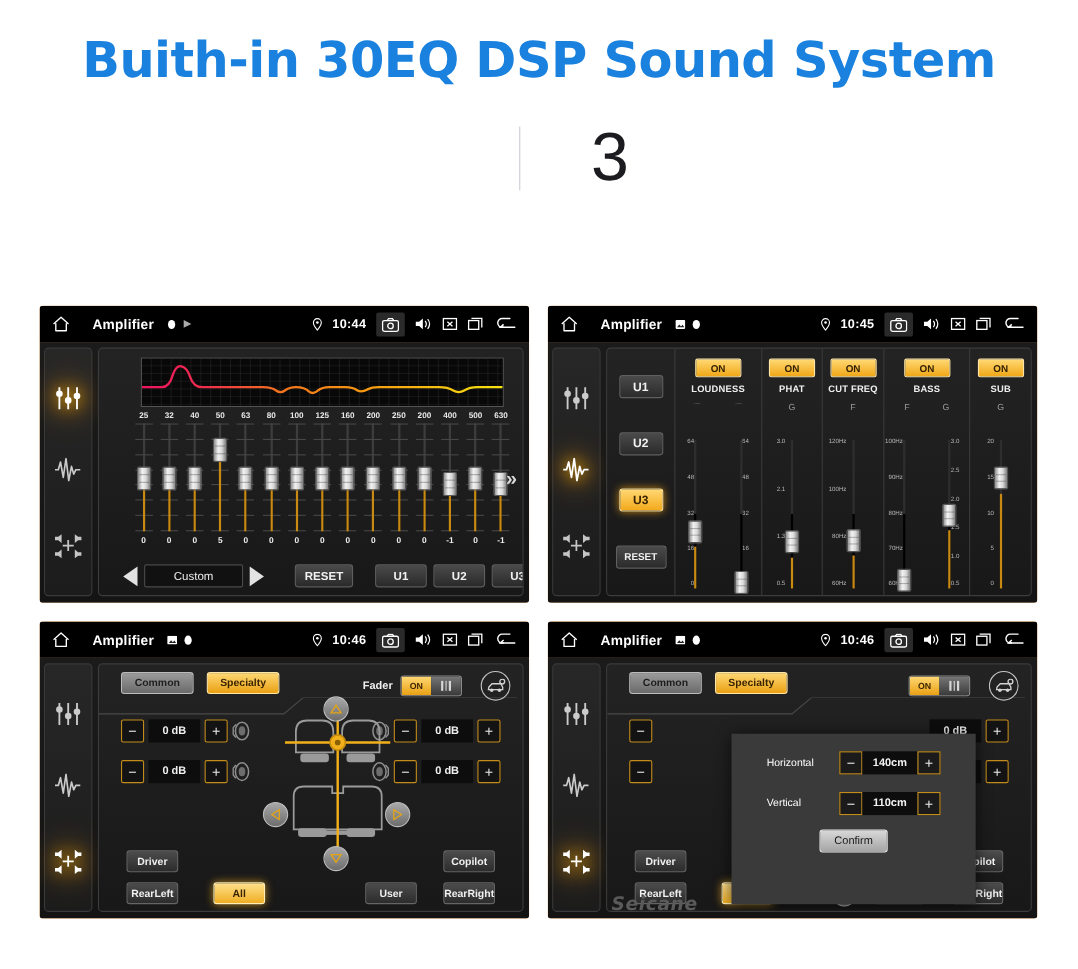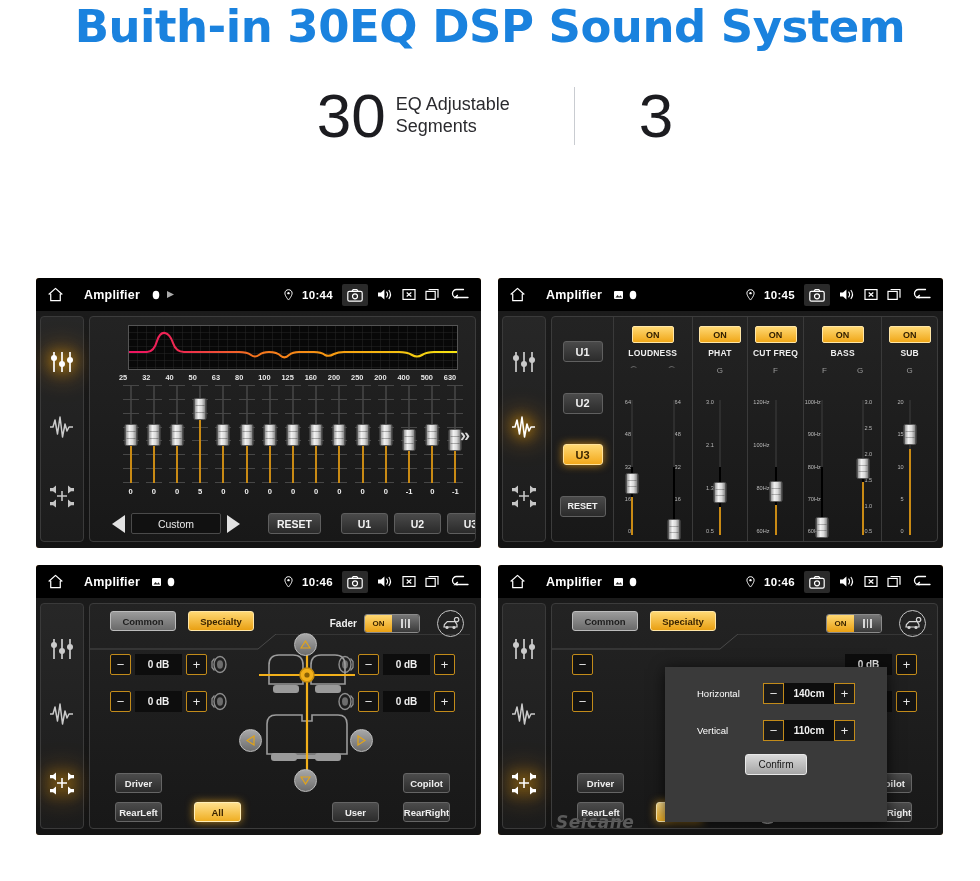--- a/index.html
+++ b/index.html
@@ -11,20 +11,21 @@
     position: relative;
   }
 
   
   .hero-title {
     text-align: center;
     color: #1a82de;
     font-size: 45px;
     font-weight: bold;
     letter-spacing: -0.5px;
+    padding-top: 28px;
     font-family: "DejaVu Sans", sans-serif;
   }
   .stats-row {
     display: flex;
     justify-content: center;
     align-items: center;
     margin-top: 34px;
     gap: 0px;
   }
   .stat {
@@ -134,21 +135,21 @@
     position: absolute; left: 38px; top: 8px;
     width: 330px; height: 45px;
     background: #0a0a0a;
     border: 1px solid #555;
   }
   .eq-freqs {
     position: absolute; left: 29px; top: 56px;
     width: 348px; display: flex;
   }
   .eq-freqs span {
-    flex: 1; text-align: left;
+    flex: 1; text-align: center;
     color: #e8e8e8; font-size: 7.4px; font-weight: bold;
   }
   .eq-sliders {
     position: absolute; left: 29px; top: 68px;
     width: 348px; height: 98px; display: flex;
   }
   .eq-col { flex: 1; display: flex; justify-content: center; position: relative; }
   .eq-track {
     width: 2px; height: 98px;
     background: linear-gradient(#3d3d3d 0%, #3d3d3d 50%, #000 50%, #000 100%);
@@ -435,27 +436,20 @@
     font-style: italic; letter-spacing: .5px;
     font-family: "DejaVu Sans", sans-serif;
   }
 </style>
 </head>
 <body>
 
 <div class="hero-title">Buith-in 30EQ DSP Sound System</div>
 
 <div class="stats-row">
-  <div class="stat stat-left">
-    <div class="stat-num">30</div>
-    <div class="stat-txt">
-      <div>EQ Adjustable</div>
-      <div>Segments</div>
-    </div>
-  </div>
   <div class="stat-sep"></div>
   <div class="stat">
     <div class="stat-num">3</div>
   </div>
 </div>
 
 <div class="grid">
 
   <div class="unit">
     <div class="sbar">

